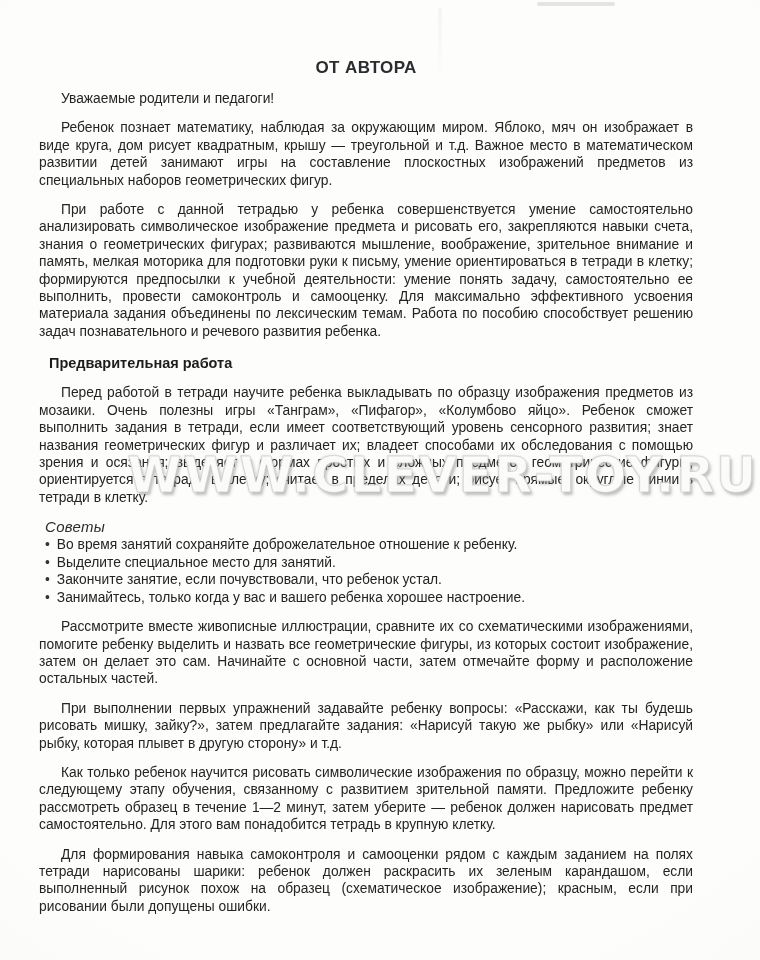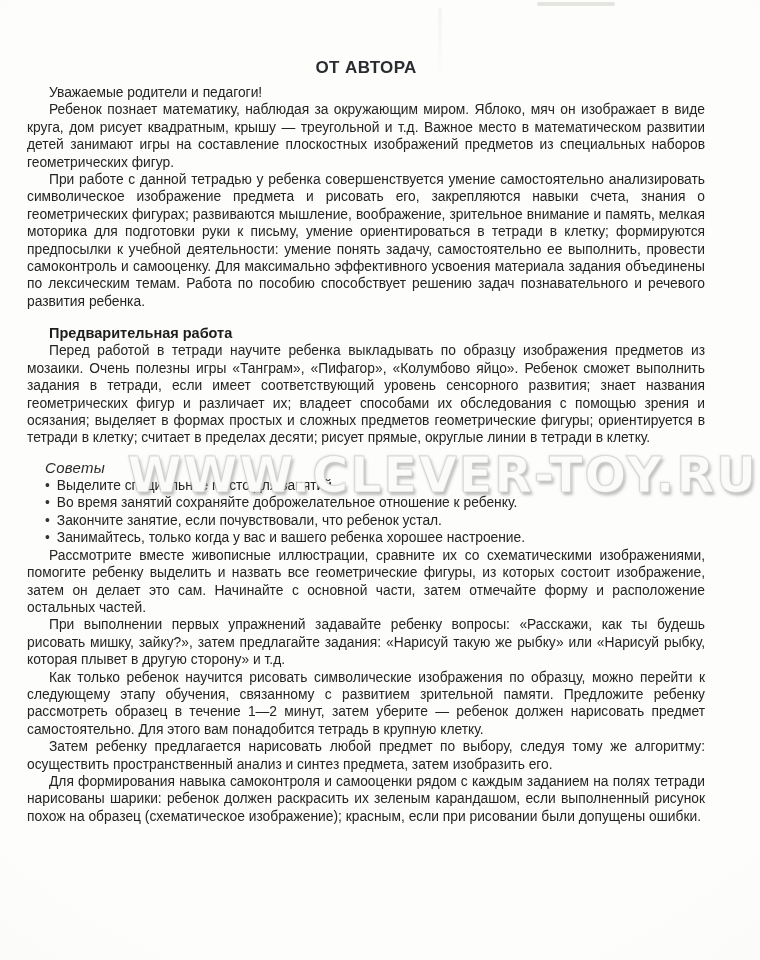--- a/index.html
+++ b/index.html
@@ -28,21 +28,21 @@
     text-align: center;
     color: #2a2d30;
     letter-spacing: 0.4px;
     margin: 0 0 6px 0;
     line-height: 20px;
   }
 
   .para {
     font-size: 13.8px;
     line-height: 17.4px;
-    margin: 0;
+    margin: 12px;
     text-indent: 22px;
     text-align: justify;
     hyphens: auto;
     -webkit-hyphens: auto;
     color: #242424;
   }
 
   .heading {
     font-size: 14.5px;
     font-weight: 700;
@@ -134,28 +134,27 @@
     <p class="para">Уважаемые родители и педагоги!</p>
 
     <p class="para">Ребенок познает математику, наблюдая за окружающим миром. Яблоко, мяч он изображает в виде круга, дом рисует квадратным, крышу — треугольной и т.д. Важное место в математическом развитии детей занимают игры на составление плоскостных изображений предметов из специальных наборов геометрических фигур.</p>
     <p class="para">При работе с данной тетрадью у ребенка совершенствуется умение самостоятельно анализировать символическое изображение предмета и рисовать его, закрепляются навыки счета, знания о геометрических фигурах; развиваются мышление, воображение, зрительное внимание и память, мелкая моторика для подготовки руки к письму, умение ориентироваться в тетради в клетку; формируются предпосылки к учебной деятельности: умение понять задачу, самостоятельно ее выполнить, провести самоконтроль и самооценку. Для максимально эффективного усвоения материала задания объединены по лексическим темам. Работа по пособию способствует решению задач познавательного и речевого развития ребенка.</p>
 
     <h2 class="heading heading-first">Предварительная работа</h2>
     <p class="para">Перед работой в тетради научите ребенка выкладывать по образцу изображения предметов из мозаики. Очень полезны игры «Танграм», «Пифагор», «Колумбово яйцо». Ребенок сможет выполнить задания в тетради, если имеет соответствующий уровень сенсорного развития; знает названия геометрических фигур и различает их; владеет способами их обследования с помощью зрения и осязания; выделяет в формах простых и сложных предметов геометрические фигуры; ориентируется в тетради в клетку; считает в пределах десяти; рисует прямые, округлые линии в тетради в клетку.</p>
 
     <div class="tips-title">Советы</div>
 
+    <div class="tip"><span class="tip-bullet">•</span><span>Во время занятий сохраняйте доброжелательное отношение к ребенку.</span></div>
     <div class="tip"><span class="tip-bullet">•</span><span>Выделите специальное место для занятий.</span></div>
-    <div class="tip"><span class="tip-bullet">•</span><span>Во время занятий сохраняйте доброжелательное отношение к ребенку.</span></div>
     <div class="tip"><span class="tip-bullet">•</span><span>Закончите занятие, если почувствовали, что ребенок устал.</span></div>
     <div class="tip"><span class="tip-bullet">•</span><span>Занимайтесь, только когда у вас и вашего ребенка хорошее настроение.</span></div>
 
     <p class="para">Рассмотрите вместе живописные иллюстрации, сравните их со схематическими изображениями, помогите ребенку выделить и назвать все геометрические фигуры, из которых состоит изображение, затем он делает это сам. Начинайте с основной части, затем отмечайте форму и расположение остальных частей.</p>
     <p class="para">При выполнении первых упражнений задавайте ребенку вопросы: «Расскажи, как ты будешь рисовать мишку, зайку?», затем предлагайте задания: «Нарисуй такую же рыбку» или «Нарисуй рыбку, которая плывет в другую сторону» и т.д.</p>
     <p class="para">Как только ребенок научится рисовать символические изображения по образцу, можно перейти к следующему этапу обучения, связанному с развитием зрительной памяти. Предложите ребенку рассмотреть образец в течение 1—2 минут, затем уберите — ребенок должен нарисовать предмет самостоятельно. Для этого вам понадобится тетрадь в крупную клетку.</p>
-    <p class="para">Затем ребенку предлагается нарисовать любой предмет по выбору, следуя тому же алгоритму: осуществить пространственный анализ и синтез предмета, затем изобразить его.</p>
     <p class="para">Для формирования навыка самоконтроля и самооценки рядом с каждым заданием на полях тетради нарисованы шарики: ребенок должен раскрасить их зеленым карандашом, если выполненный рисунок похож на образец (схематическое изображение); красным, если при рисовании были допущены ошибки.</p>
 
   </div>
 
   <div class="watermark">WWW.CLEVER-TOY.RU</div>
 
 </div>
 
 </body></html>

